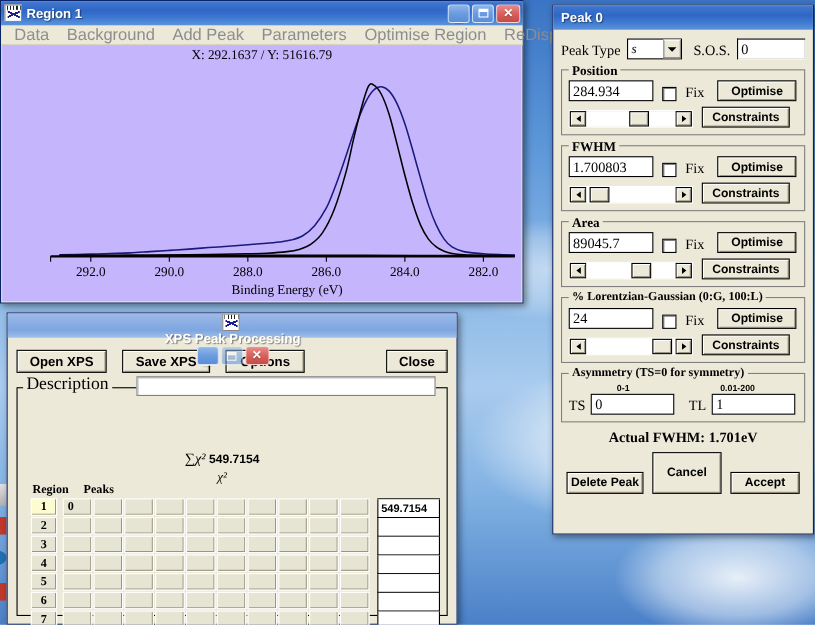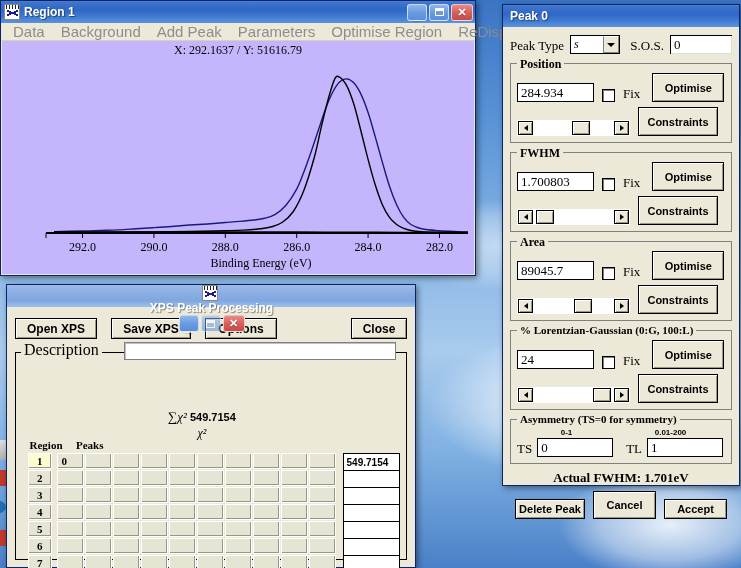--- a/index.html
+++ b/index.html
@@ -139,21 +139,21 @@
     padding: 0 3px; font-family:"Liberation Serif", serif; font-weight: bold;
     font-size: 12px; color: #000; white-space: nowrap;
   }
   .btn {
     background: #ece9d8;
     border: 1px solid #000;
     box-shadow: inset 1px 1px 0 #fff, inset -1px -1px 0 #9a9684;
     font-family: "Liberation Sans", sans-serif;
     font-weight: bold; font-size: 11px; color: #000;
     display: flex; align-items:center; justify-content:center;
-    height: 29px; white-space: nowrap;
+    height: 19px; white-space: nowrap;
   }
   .cbox {
     width: 13px; height: 13px; background:#fff;
     border: 1px solid #000; box-shadow: inset 1px 1px 0 #7f7f7f;
     flex: 0 0 auto;
   }
   .scroller {
     display: flex; height: 16px; border: 1px solid #fff;
     box-shadow: inset 1px 1px 0 #808080;
     background: #ece9d8; align-items: stretch;
@@ -374,21 +374,21 @@
         <span class="tfield" style="width:76px">0</span>
         <span class="lbl" style="margin-left:8px">TL</span>
         <span class="tfield" style="width:76px">1</span>
       </div>
     </div>
 
     <div class="lbl" style="text-align:center;font-weight:bold;margin-top:6px;">Actual FWHM:   1.701eV</div>
 
     <div class="row" style="gap:8px;margin-top:5px;justify-content:center;">
       <span class="btn" style="width:70px;height:20px">Delete Peak</span>
-      <span class="btn" style="width:63px;height:28px">Cancel</span>
+      <span class="btn" style="width:63px;height:38px">Cancel</span>
       <span class="btn" style="width:63px;height:20px">Accept</span>
     </div>
   </div>
 </div>
 
 <div class="win" id="xpsWin">
   <div class="titlebar inactive">
     <span class="tb-icon"></span>
     <span class="tb-title">XPS Peak Processing</span>
     <span class="tb-buttons">

